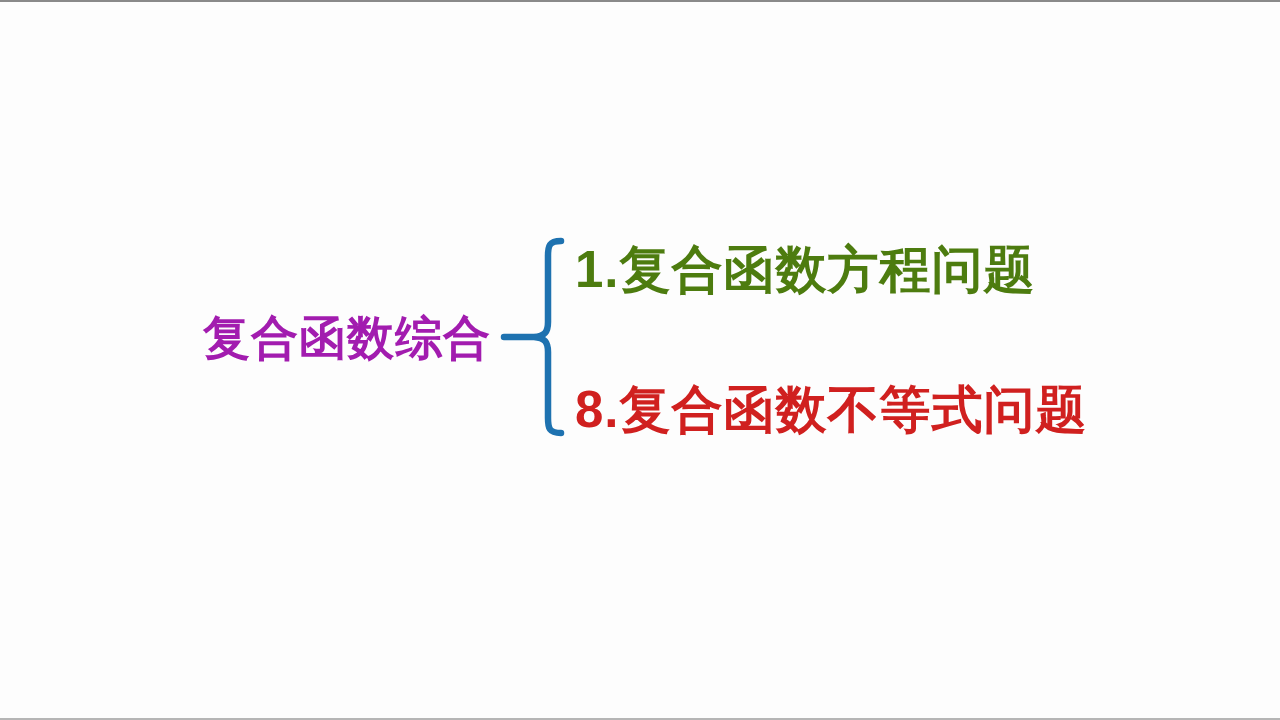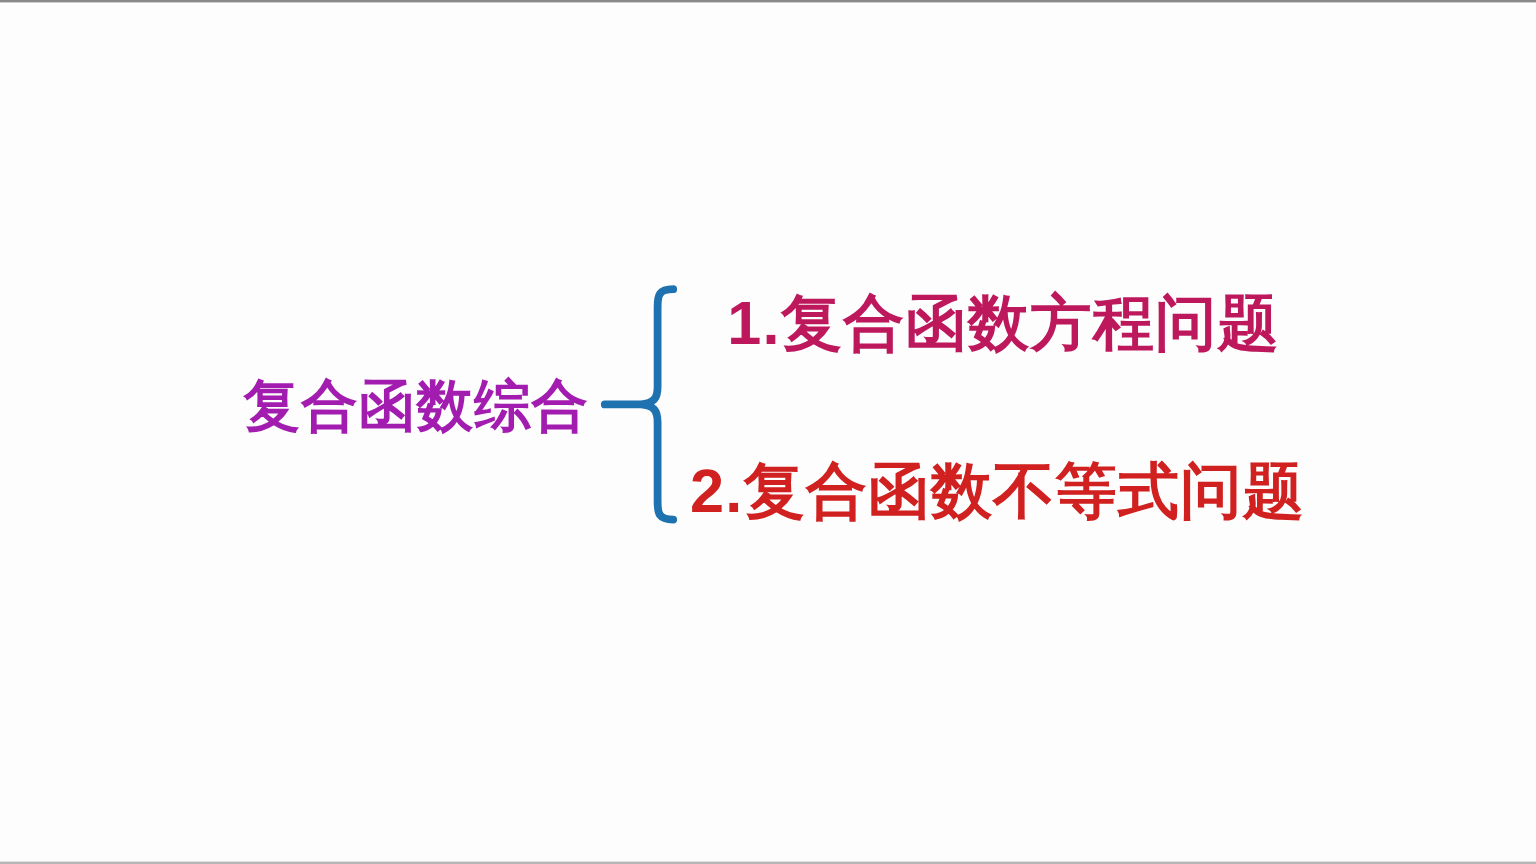--- a/index.html
+++ b/index.html
@@ -63,19 +63,19 @@
 <div class="stage" style="background: rgb(253, 253, 253);">
 
   <div class="edge top" style="background: rgb(138, 138, 138);"></div>
 
   <div class="root-label" style="color: #a21caf;">复合函数综合</div>
 
   <svg class="brace" viewBox="0 0 70 210" xmlns="http://www.w3.org/2000/svg">
     <path d="M63 9 C51 9 50 14 50 24 L50 90 C50 100 47 104 36 105 C47 106 50 110 50 120 L50 186 C50 196 51 201 63 201 M6 105 L36 105" fill="none" stroke-width="6.5" stroke-linecap="round" stroke-linejoin="round" stroke="#1e72b0"></path>
   </svg>
 
-  <div class="branch b1" style="color: #be185d; margin-left: 31px;">1.复合函数方程问题</div>
+  <div class="branch b1" style="color: #4d7c0f;">1.复合函数方程问题</div>
 
-  <div class="branch b2" style="color: rgb(208, 32, 31);">2.复合函数不等式问题</div>
+  <div class="branch b2" style="color: rgb(208, 32, 31);">8.复合函数不等式问题</div>
 
   <div class="edge bottom" style="background: rgb(181, 181, 181);"></div>
 
 </div>
 
 </body></html>

